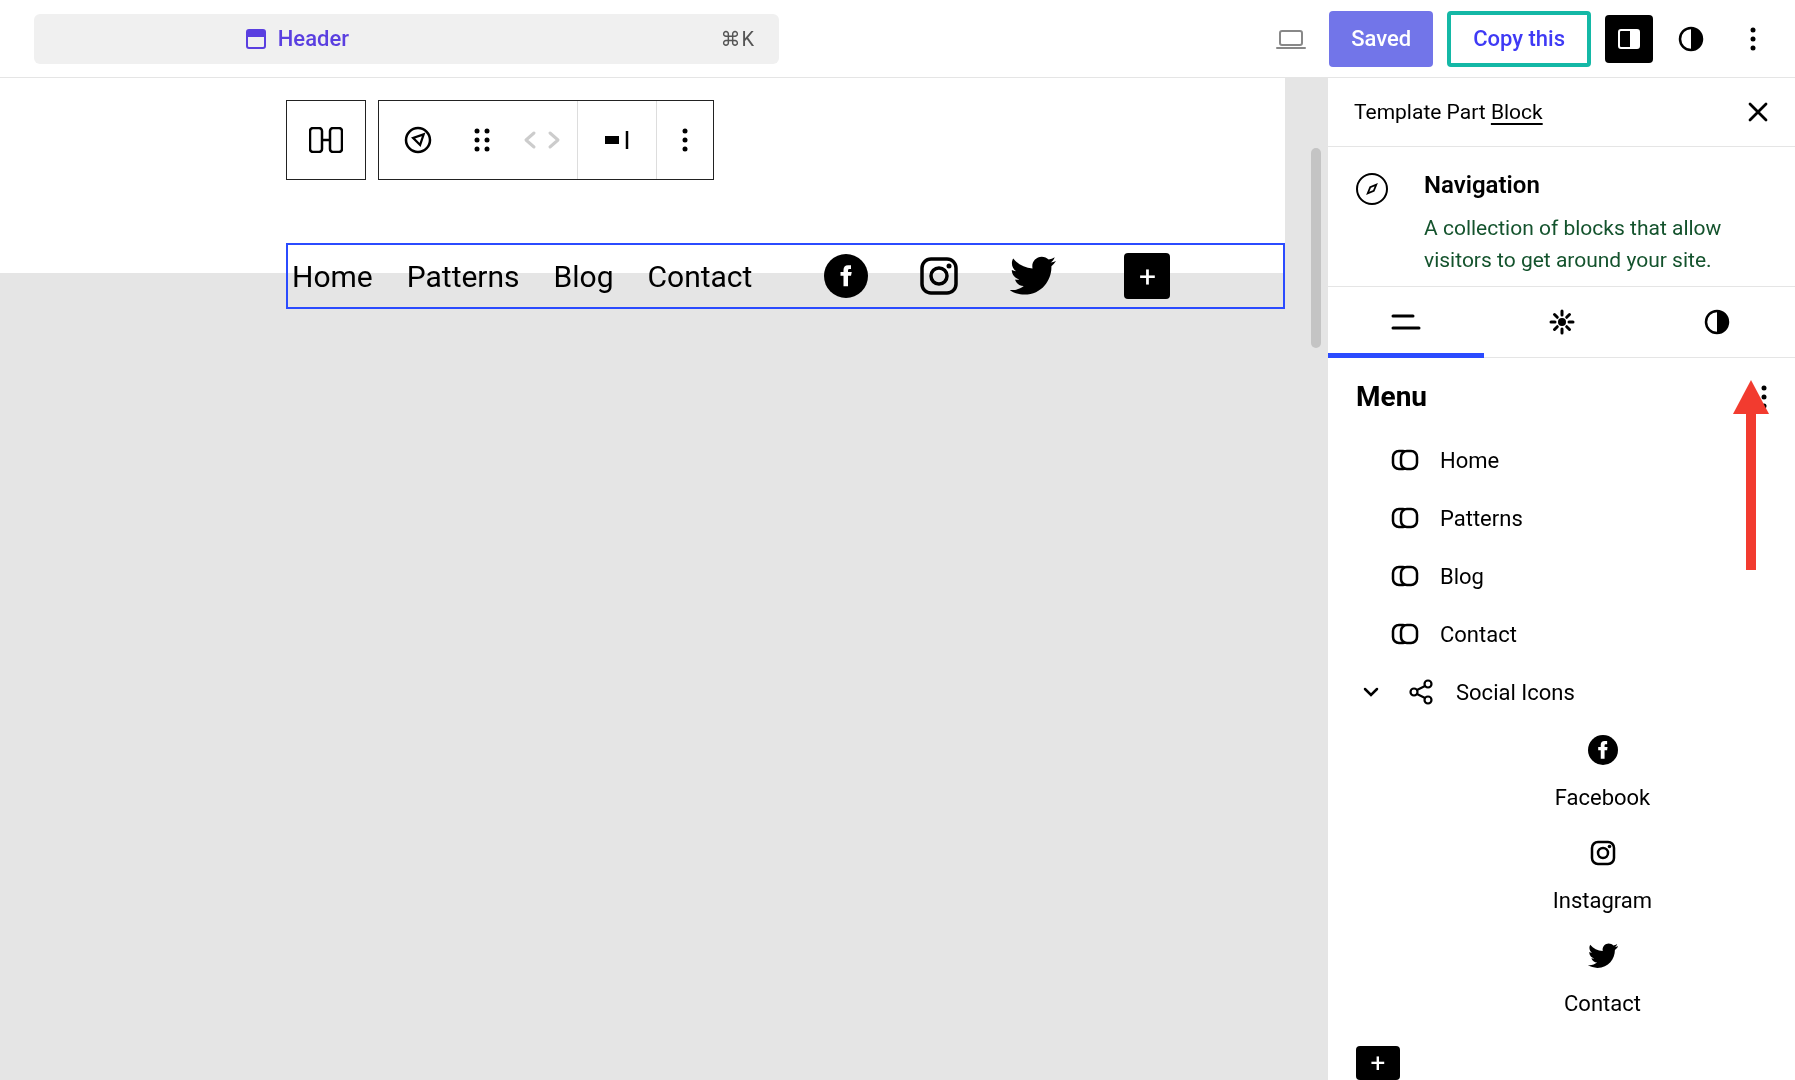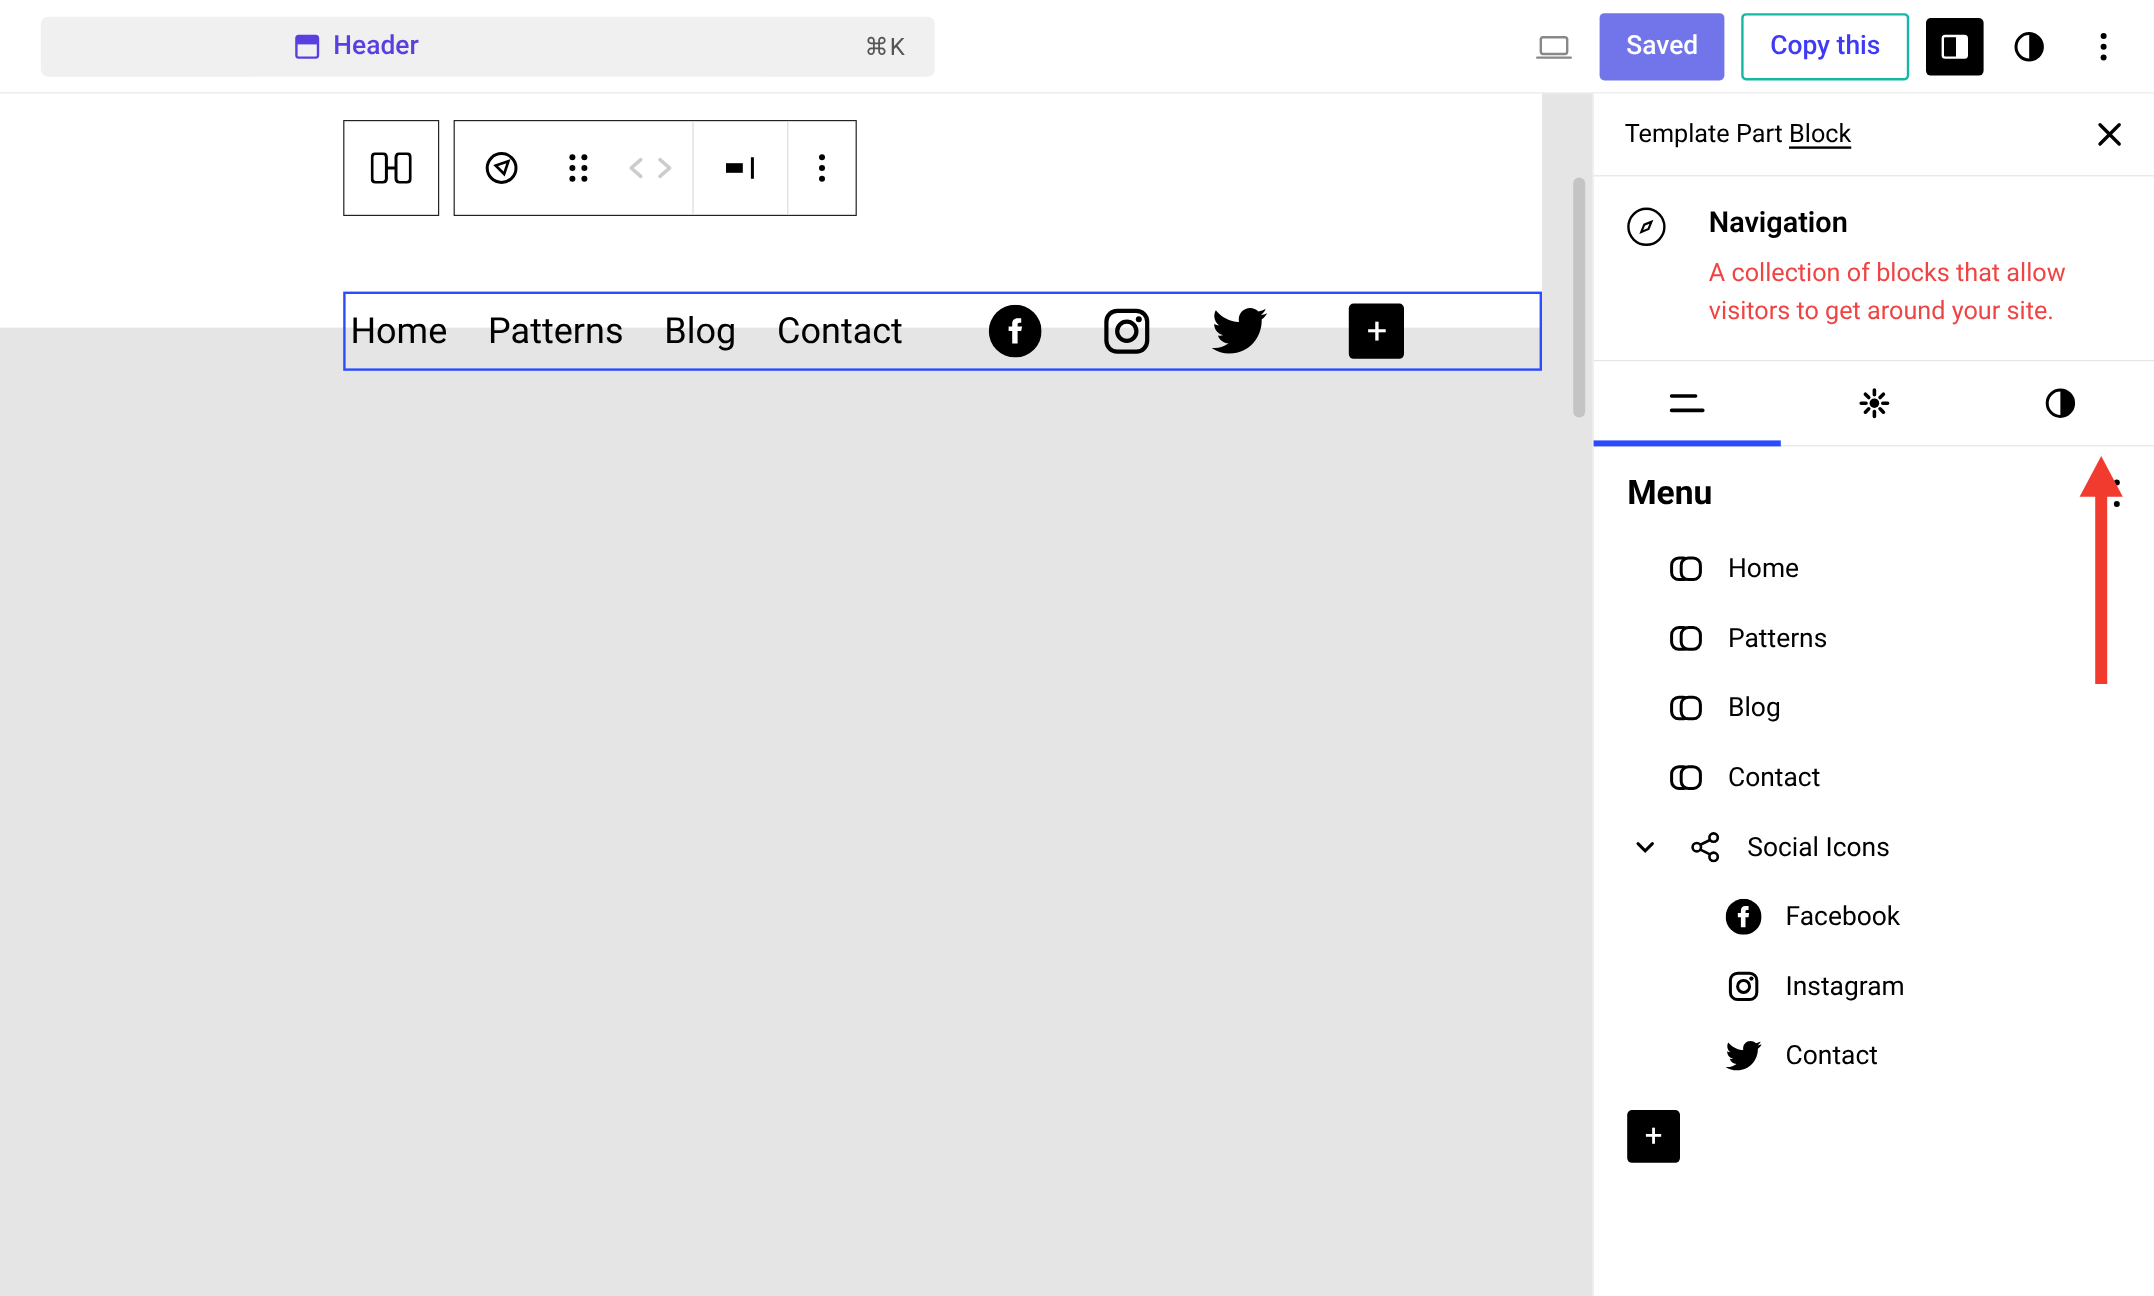--- a/index.html
+++ b/index.html
@@ -10,21 +10,21 @@
     .search-pill { display: flex; align-items: center; background: #f0f0f0; border-radius: 6px; height: 50px; width: 745px; padding: 0 24px; margin-left: 16px; }
     .search-pill-center { display: flex; align-items: center; gap: 10px; margin: 0 auto; }
     .search-label { color: #5a3fe0; font-size: 22px; font-weight: 500; }
     .kbd { color: #555; font-size: 20px; letter-spacing: 1px; }
     .top-spacer { flex: 1; }
     .top-actions { display: flex; align-items: center; gap: 14px; }
     .icon-btn { width: 48px; height: 48px; display: flex; align-items: center; justify-content: center; border-radius: 4px; cursor: pointer; }
     .icon-btn-dark { background: #000; color: #fff; }
     .btn { height: 56px; display: flex; align-items: center; padding: 0 22px; border-radius: 4px; font-size: 22px; font-weight: 500; cursor: pointer; }
     .btn-primary-muted { background: #5a5ee6; color: #ffffff; opacity: 0.85; }
-    .btn-outline { background: #fff; color: #3f3af5; border: 2px solid #14b8a6; }
+    .btn-outline { background: #fff; color: #3f3af5; border: 4px solid #14b8a6; }
 
     
     .canvas-wrap { background: #e5e5e5; position: absolute; top: 78px; left: 0; right: 468px; bottom: 0; padding-top: 0; }
     .scrollbar-stub { position: absolute; right: 6px; top: 70px; width: 10px; height: 200px; background: #c4c4c4; border-radius: 5px; }
     .canvas-inner { background: #fff; margin: 0 0 0 0; width: 1285px; height: 195px; position: relative; }
     
     
     .block-toolbar { position: absolute; top: 100px; left: 286px; display: flex; background: #fff; z-index: 20; }
     .tb-group { border: 1px solid #222; display: flex; }
     .tb-group + .tb-group { margin-left: 12px; }
@@ -39,30 +39,30 @@
 
     
     .sidebar { position: absolute; top: 78px; right: 0; bottom: 0; width: 468px; background: #fff; border-left: 1px solid #e5e5e5; display: flex; flex-direction: column; }
     .sb-header { display: flex; align-items: center; justify-content: space-between; padding: 22px 26px; border-bottom: 1px solid #e5e5e5; }
     .sb-header-title { font-size: 21px; }
     .sb-header-title .linkish { text-decoration: underline; text-underline-offset: 4px; }
     .sb-section { padding: 24px 28px 10px 28px; display: flex; gap: 36px; border-bottom: 1px solid #e5e5e5; }
     .sb-section-icon { width: 32px; height: 32px; flex-shrink: 0; border: 2.5px solid #000; border-radius: 50%; display: flex; align-items: center; justify-content: center; margin-top: 2px; }
     .sb-section-body { }
     .sb-section-title { font-size: 24px; font-weight: 600; margin-bottom: 14px; }
-    .sb-section-desc { font-size: 21px; line-height: 1.5; color: #ef4444; margin-bottom: 14px; }
+    .sb-section-desc { font-size: 21px; line-height: 1.5; color: #14532d; }
     .sb-tabs { display: flex; border-bottom: 1px solid #e5e5e5; }
     .sb-tab { flex: 1; height: 70px; display: flex; align-items: center; justify-content: center; cursor: pointer; position: relative; }
     .sb-tab.active::after { content: ''; position: absolute; bottom: -1px; left: 0; right: 0; height: 5px; background: #2b4bff; }
     .sb-menu { padding: 22px 28px 0 28px; }
     .sb-menu-header { display: flex; align-items: center; justify-content: space-between; margin-bottom: 18px; }
     .sb-menu-title { font-size: 28px; font-weight: 700; }
     .menu-list { list-style: none; }
     .menu-list li { display: flex; align-items: center; gap: 20px; padding: 14px 0 14px 34px; font-size: 22px; cursor: pointer; }
-    .menu-list li.child { padding-left: 82px; }
+    .menu-list li.child { padding-left: 82px; flex-direction: column; }
     .menu-list li.group { padding-left: 0; }
     .mi-icon { width: 30px; height: 30px; display: flex; align-items: center; justify-content: center; flex-shrink: 0; }
     .add-block-btn { width: 44px; height: 44px; background: #000; color: #fff; display: flex; align-items: center; justify-content: center; border-radius: 4px; margin: 16px 0 0 28px; cursor: pointer; font-size: 26px; }
 
     
     .annotation-arrow { position: absolute; right: 24px; top: 380px; z-index: 50; pointer-events: none; }
 
     svg { display: block; }
   </style>
 </head>

